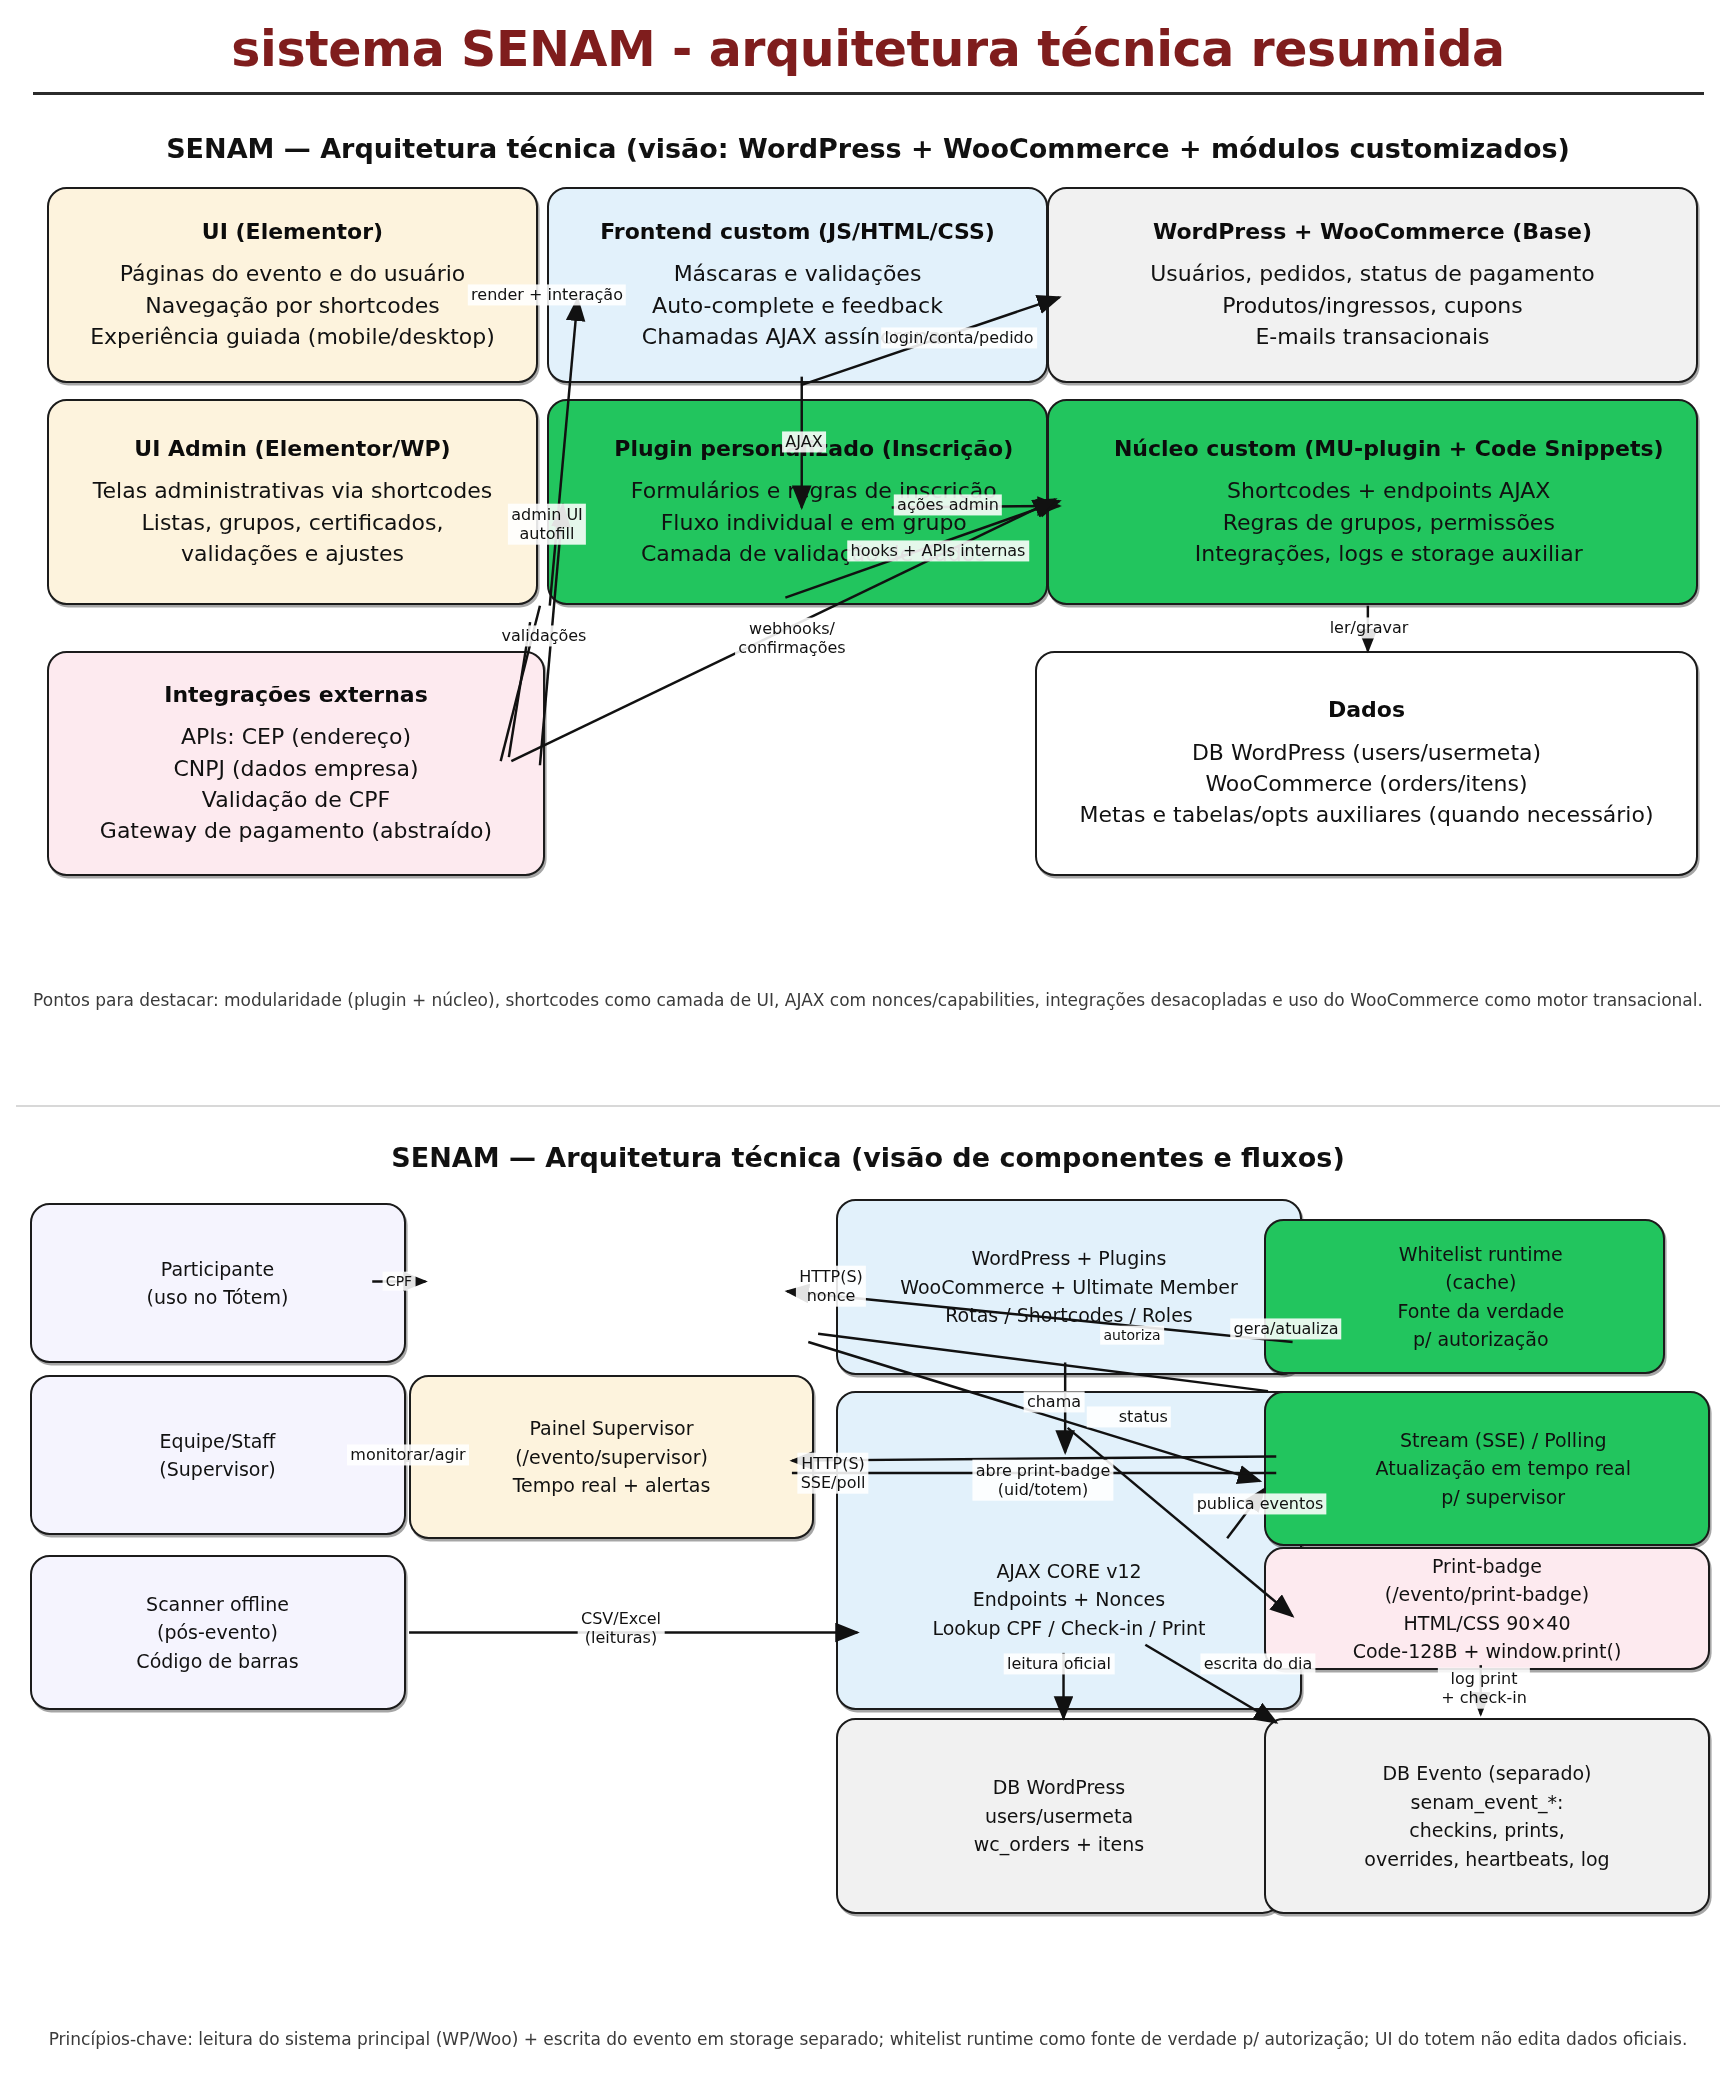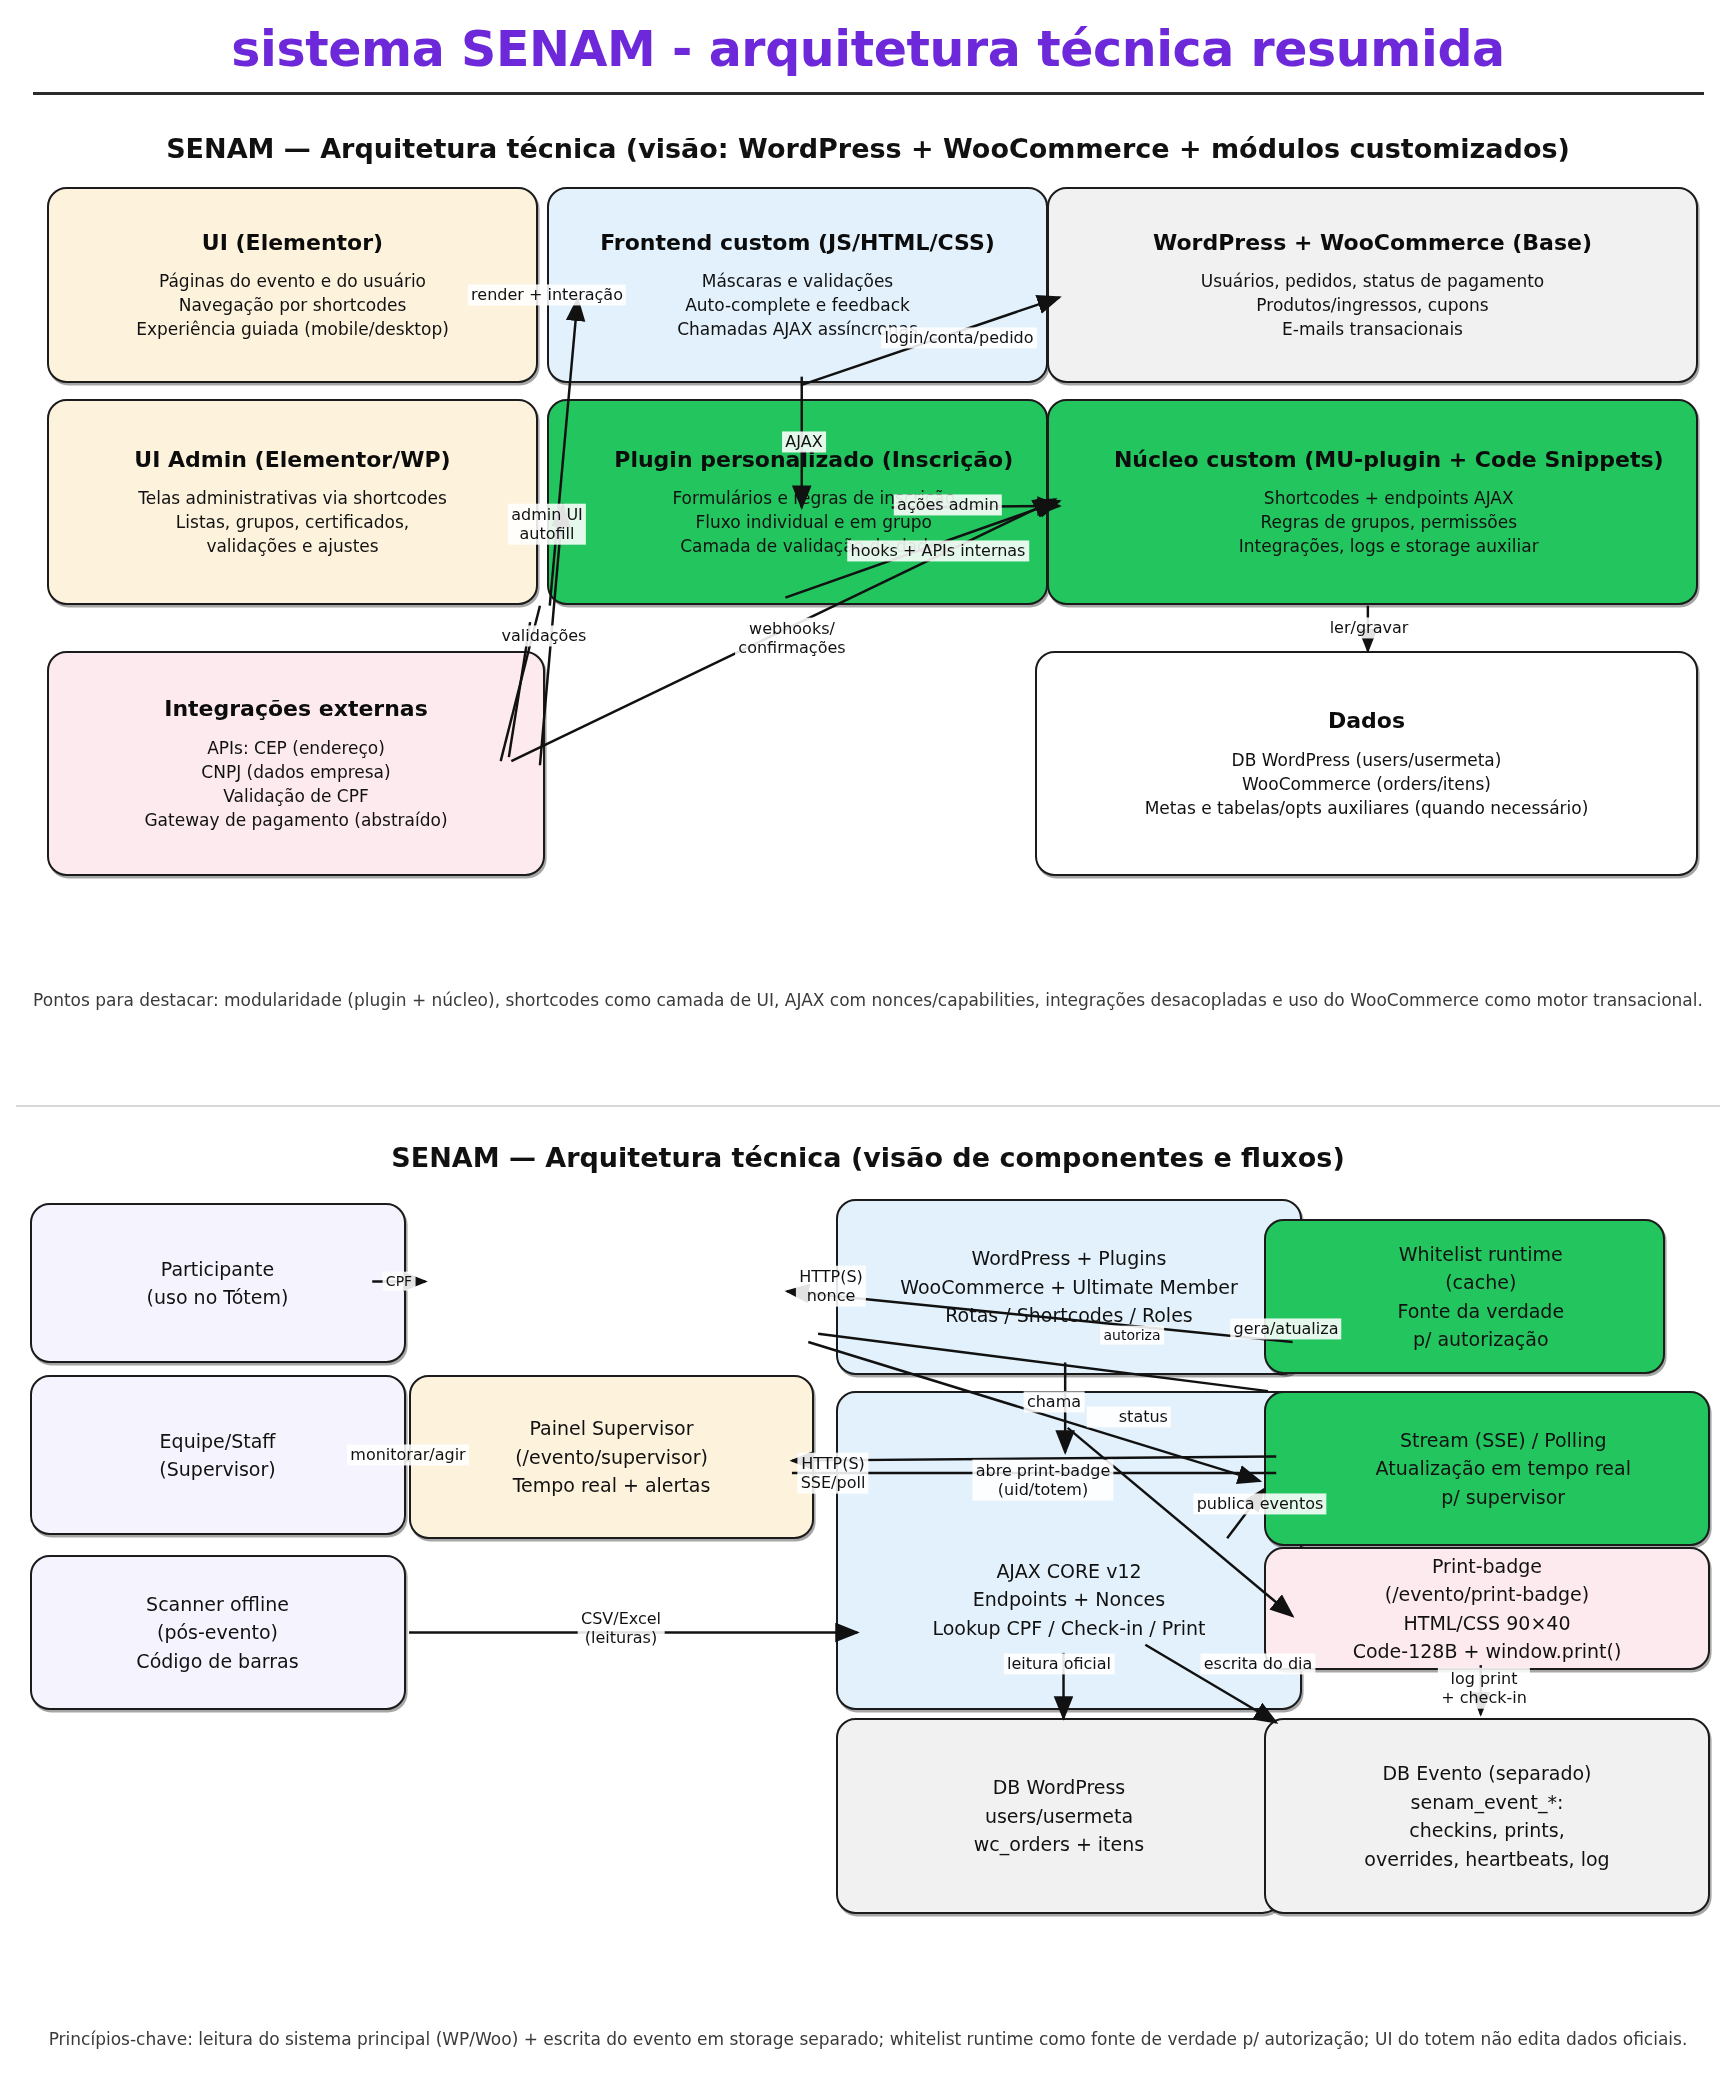--- a/index.html
+++ b/index.html
@@ -16,21 +16,21 @@
   }
 
   
   .page-title {
     position: absolute;
     left: 0; top: 21px;
     width: 1736px;
     text-align: center;
     font-size: 49px;
     font-weight: bold;
-    color: #6d28d9;
+    color: #7f1d1d;
     letter-spacing: -0.4px;
   }
   .title-rule {
     position: absolute;
     left: 33px; top: 92px;
     width: 1671px; height: 3.3px;
     background: #2b2b2b;
   }
 
   
@@ -68,21 +68,21 @@
     box-shadow: 1.6px 2.5px 0 rgba(0,0,0,0.35);
   }
   .node .n-title {
     font-size: 22px;
     font-weight: bold;
     color: #0c0c0c;
     line-height: 1.25;
     margin-bottom: 13px;
   }
   .node .n-body {
-    font-size: 17px;
+    font-size: 22px;
     color: #111111;
     line-height: 1.42;
     white-space: pre-line;
   }
   .node.plain .n-body {
     font-size: 19px;
     line-height: 1.5;
     margin-bottom: 0;
   }
 

